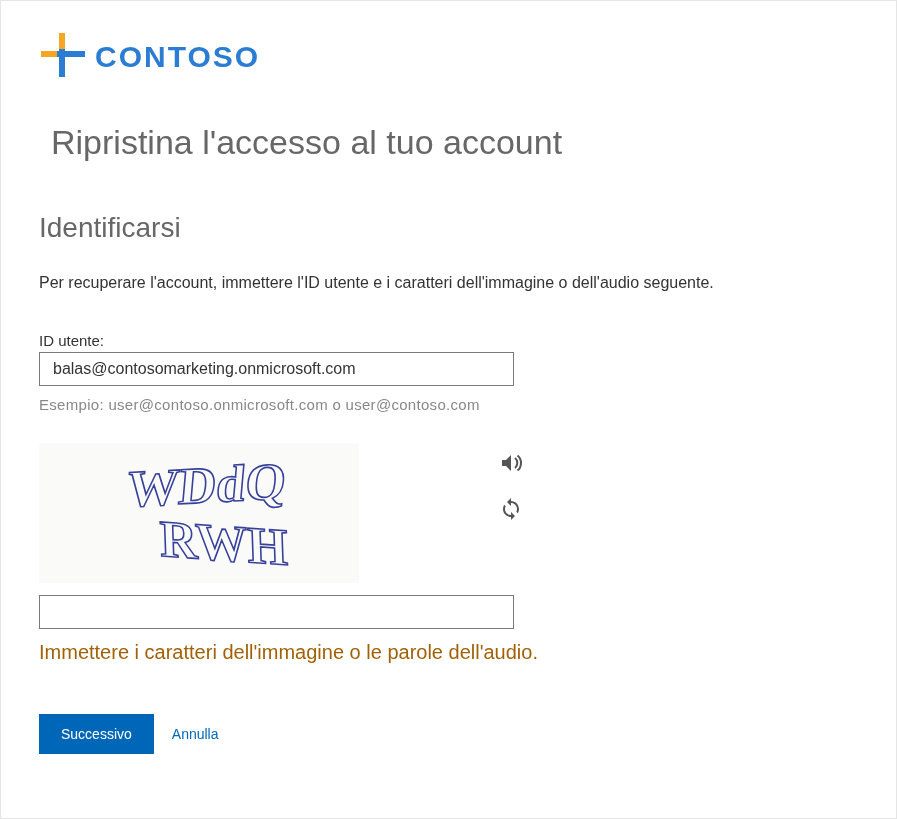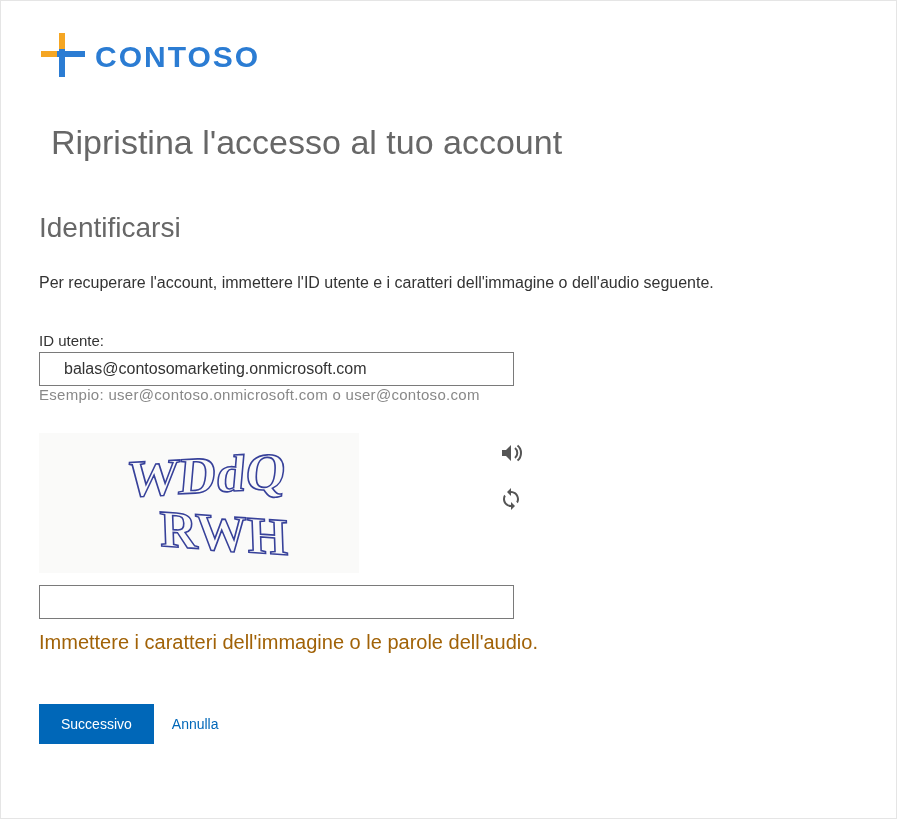--- a/index.html
+++ b/index.html
@@ -52,30 +52,31 @@
     }
     .field-label {
       font-size: 15px;
       color: #333;
       margin-bottom: 3px;
       display: block;
     }
     .text-input {
       width: 475px;
       height: 34px;
-      padding: 5px 24px;
+      padding: 5px 13px;
       font-size: 16px;
       color: #333;
       border: 1px solid #7a7a7a;
       font-family: inherit;
       display: block;
     }
     .hint-text {
       font-size: 15px;
       color: #888;
+      margin-top: 10px;
       letter-spacing: 0.3px;
     }
     .captcha-row {
       display: flex;
       align-items: flex-start;
       gap: 140px;
       margin-top: 30px;
       margin-bottom: 12px;
     }
     .captcha-image {

